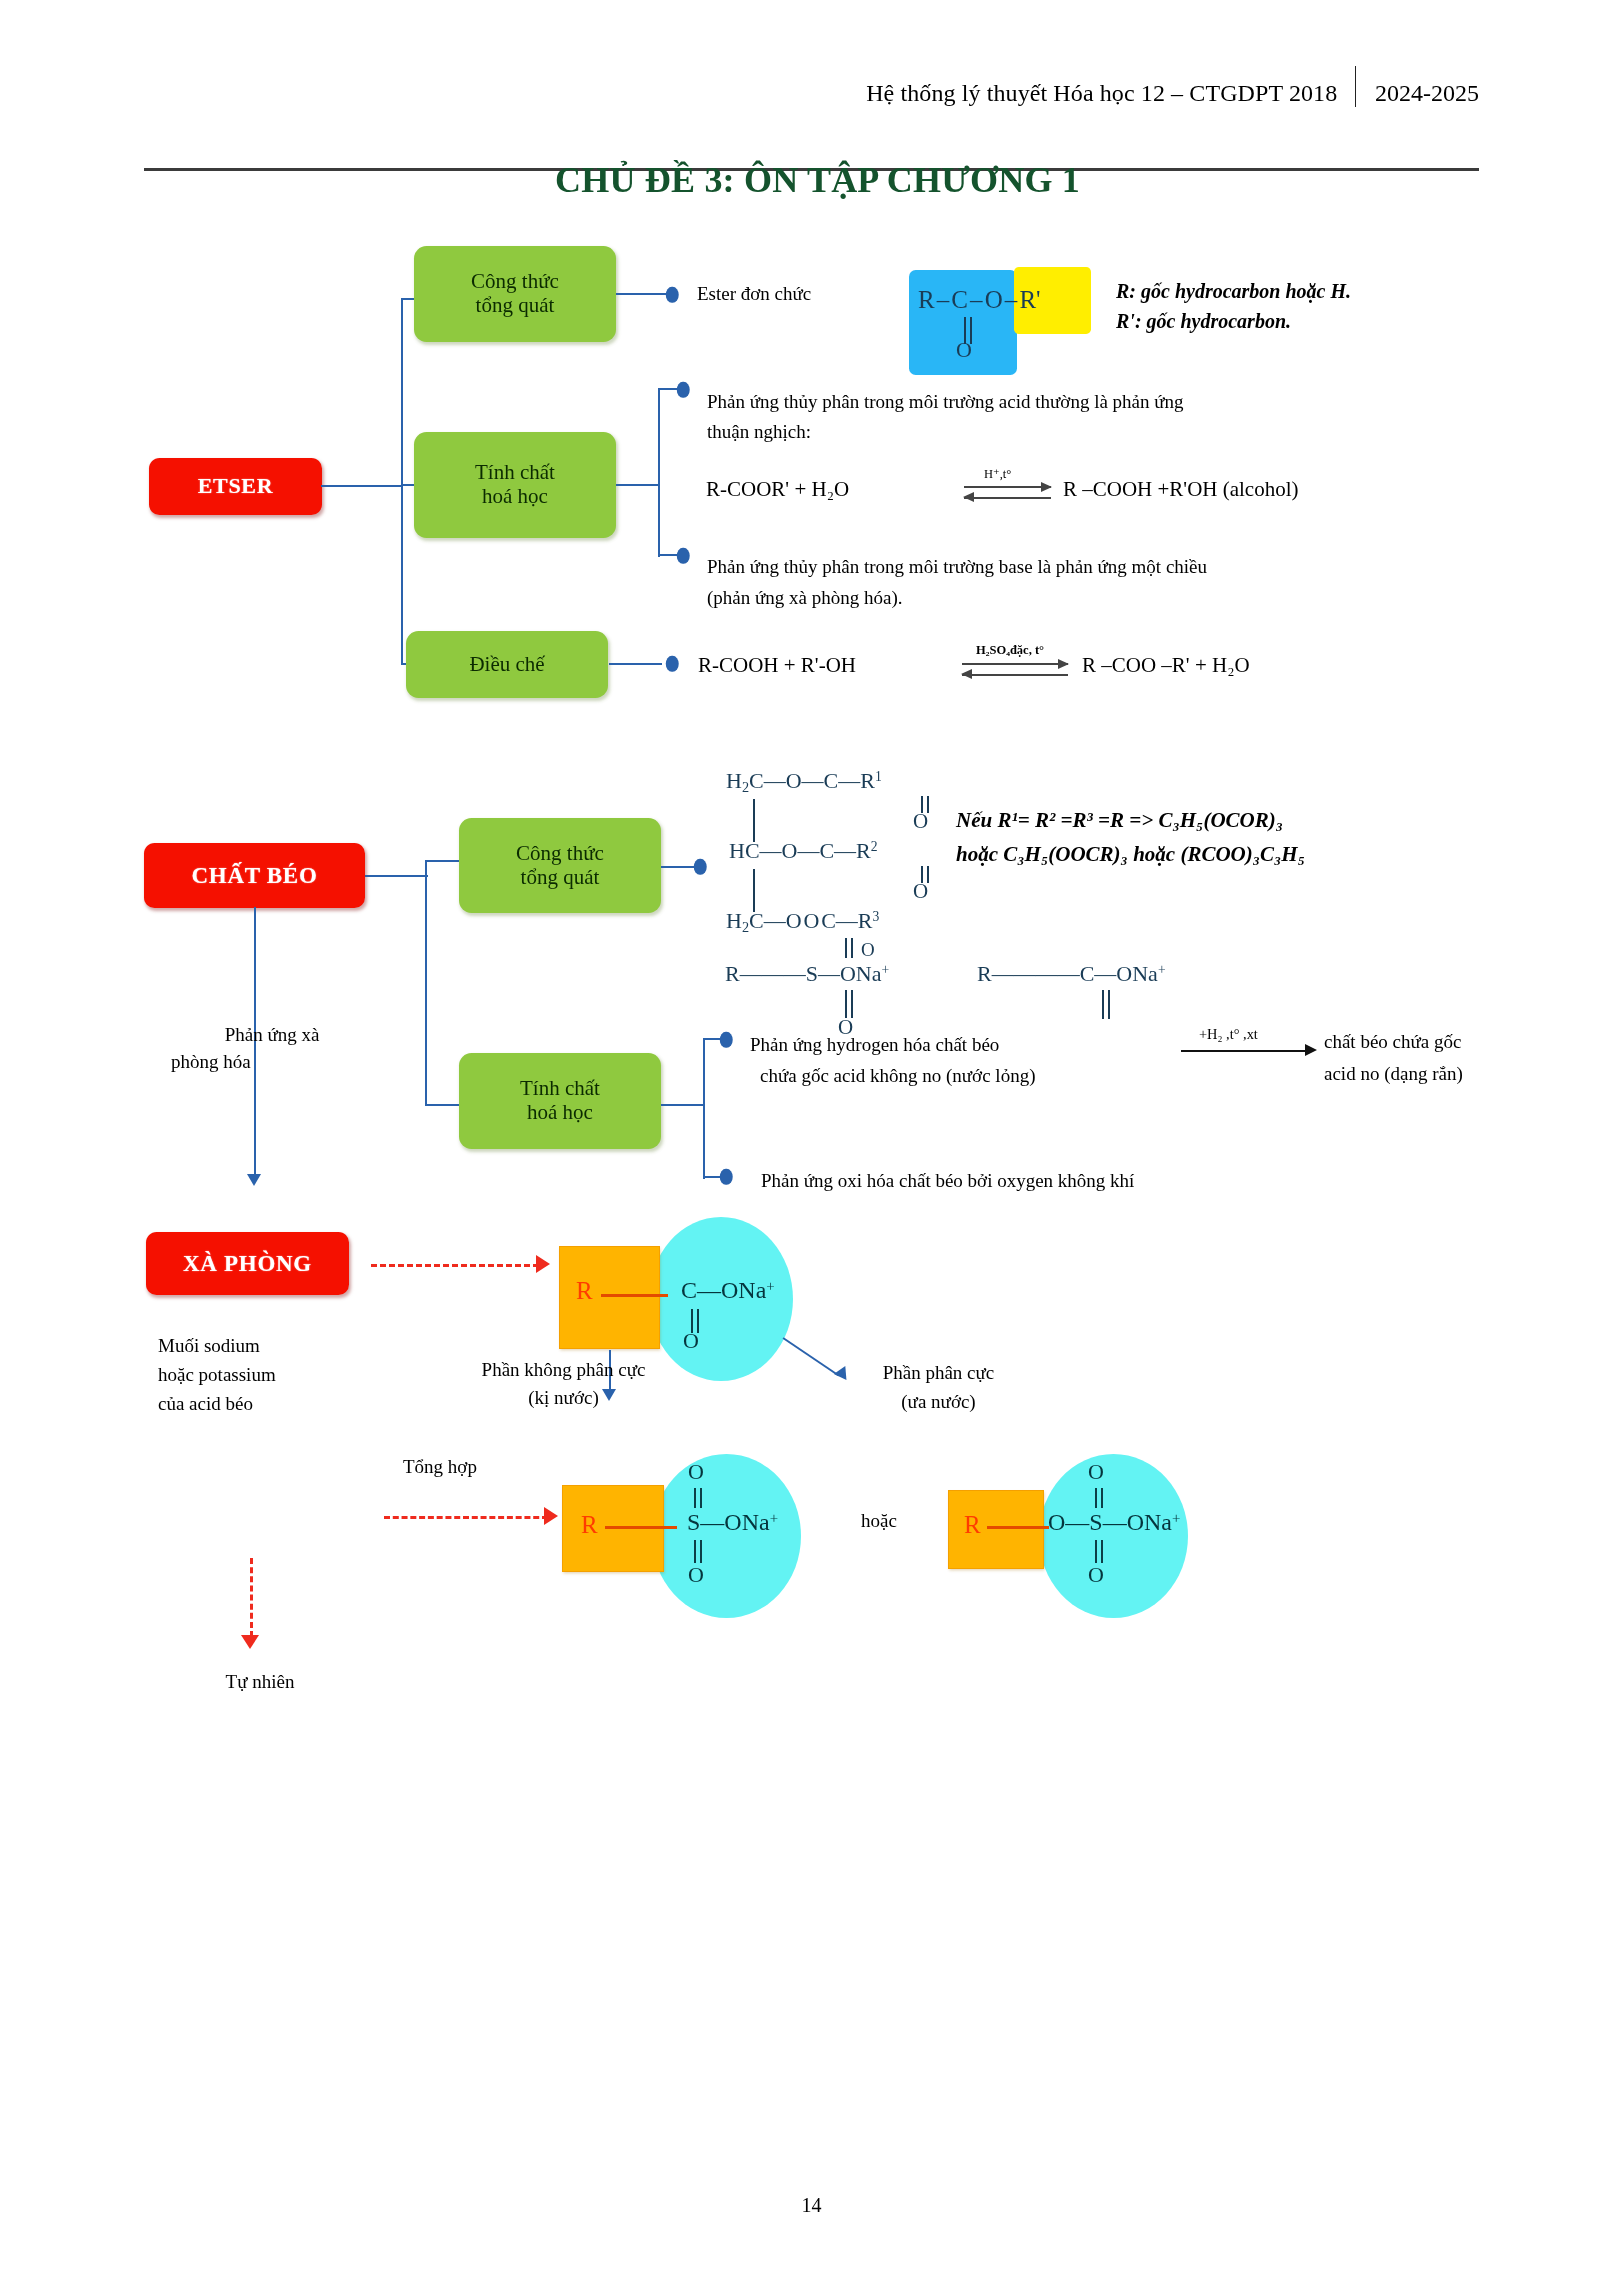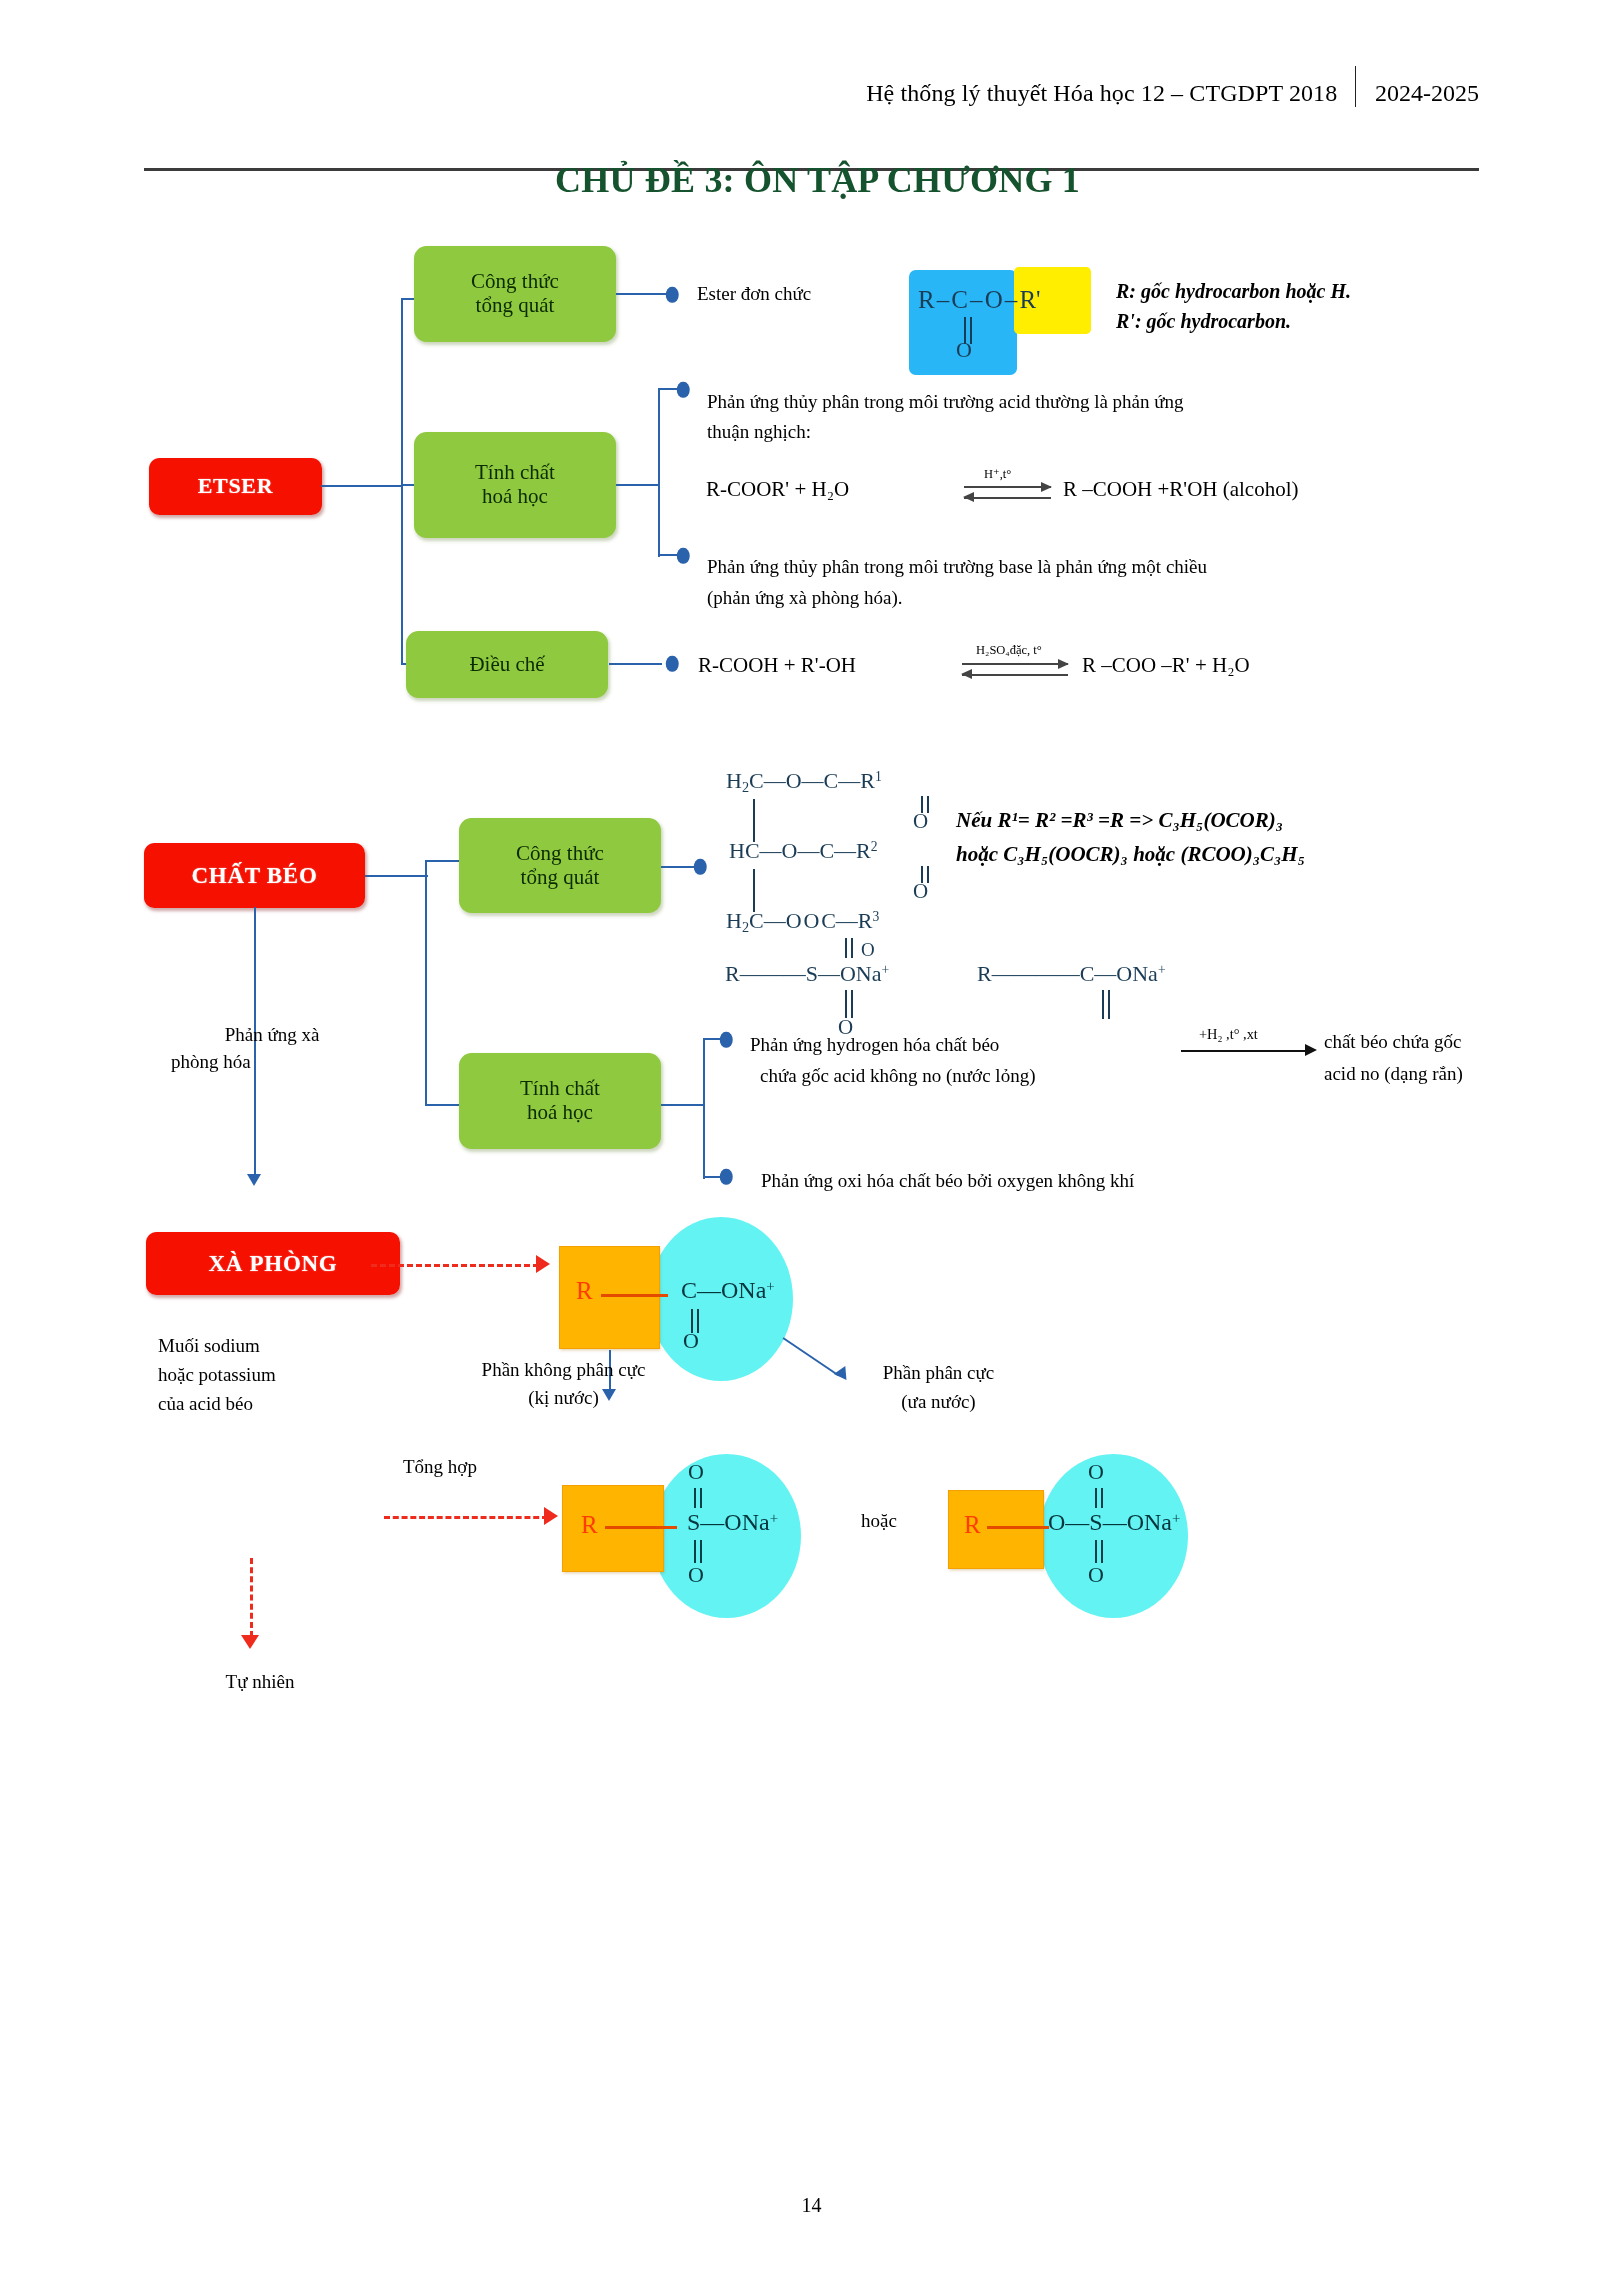--- a/index.html
+++ b/index.html
@@ -188,21 +188,21 @@
 
   <div class="ln ln-h" style="left:609px; top:663px; width:53px;"></div>
   <div class="dotnode" style="left:672px; top:664px;"></div>
   <div class="eq" style="left:698px; top:653px;">R-COOH + R'-OH</div>
   <div class="eqarrow" style="left:962px; top:663px; width:106px; height:14.4px;">
     <div class="l1" style="width:106px;"></div>
       <div class="l2" style="width:106px;"></div>
     <div class="hd-r"></div>
       <div class="hd-l"></div>
   </div>
-  <div class="cond" style="left:976px; top:643px;">H₂SO₄đặc, t°</div>
+  <div class="cond" style="left:976px; top:643px;font-weight:bold;">H₂SO₄đặc, t°</div>
   <div class="eq" style="left:1082px; top:653px;">R –COO –R'   +   H₂O</div>
 
   <div class="node red-node" style="left:144px; top:843px; width:221px; height:65px; font-size:23px;">CHẤT BÉO</div>
 
   <div class="ln ln-h" style="left:365px; top:875px; width:63px;"></div>
   <div class="ln ln-v" style="left:425px; top:861px; height:245px;"></div>
   <div class="ln ln-h" style="left:425px; top:860px; width:38px;"></div>
   <div class="ln ln-h" style="left:425px; top:1104px; width:38px;"></div>
 
   <div class="node green-node" style="left:459px; top:818px; width:202px; height:95px; font-size:21px;">
@@ -259,21 +259,21 @@
   <div class="txt" style="left:750px; top:1032px; width:481px;">Phản ứng hydrogen hóa chất béo</div>
   <div class="txt" style="left:760px; top:1063px; width:500px;">chứa gốc acid không no  (nước lỏng)</div>
   <div class="arrow-line" style="left:1181px; top:1050px; width:125px;"></div>
   <div class="arrow-head" style="left:1305px; top:1044px;"></div>
   <div class="cond" style="left:1199px; top:1026px; font-size:14.4px;">+H₂ ,t° ,xt</div>
   <div class="txt" style="left:1324px; top:1029px; width:226px;">chất béo chứa gốc</div>
   <div class="txt" style="left:1324px; top:1061px; width:226px;">acid no (dạng rắn)</div>
 
   <div class="txt" style="left:761px; top:1168px; width:722px;">Phản ứng oxi hóa chất béo bởi oxygen không khí</div>
 
-  <div class="node red-node" style="left:146px; top:1232px; width:254px; height:63px; font-size:23px;">XÀ PHÒNG</div>
+  <div class="node red-node" style="left:146px; top:1232px; width:203px; height:63px; font-size:23px;">XÀ PHÒNG</div>
 
   <div class="rdash" style="left:371px; top:1264px; width:168px;"></div>
   <div class="rarrow" style="left:536px; top:1255px;"></div>
 
   <div class="txt" style="left:158px; top:1333px; width:269px;">Muối sodium</div>
   <div class="txt" style="left:158px; top:1362px; width:298px;">hoặc potassium</div>
   <div class="txt" style="left:158px; top:1391px; width:269px;">của acid béo</div>
 
   <div class="cyan-ellipse" style="left:649px; top:1217px; width:144px; height:164px;"></div>
   <div class="orange-box" style="left:559px; top:1246px; width:101px; height:103px;"></div>

